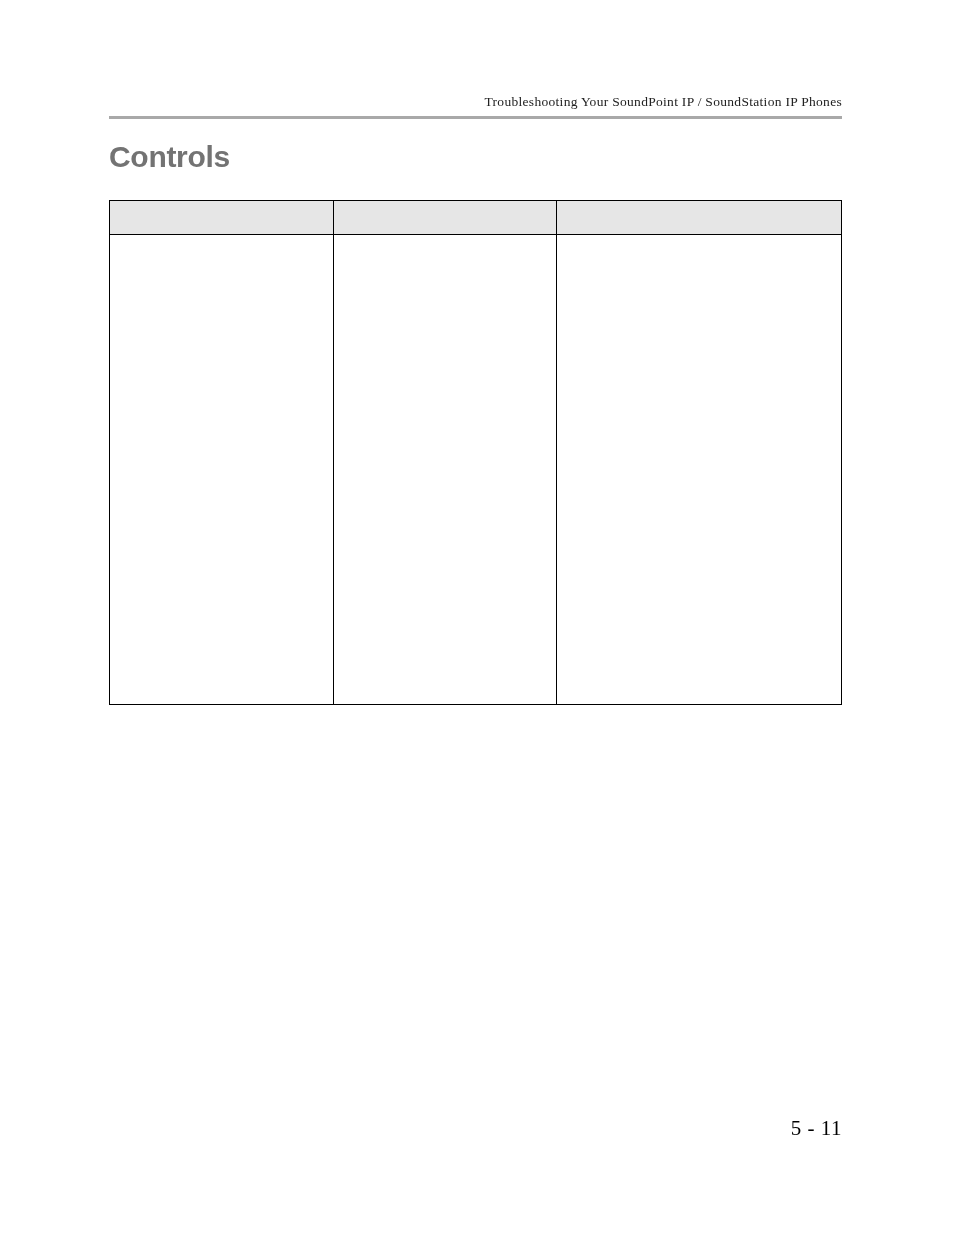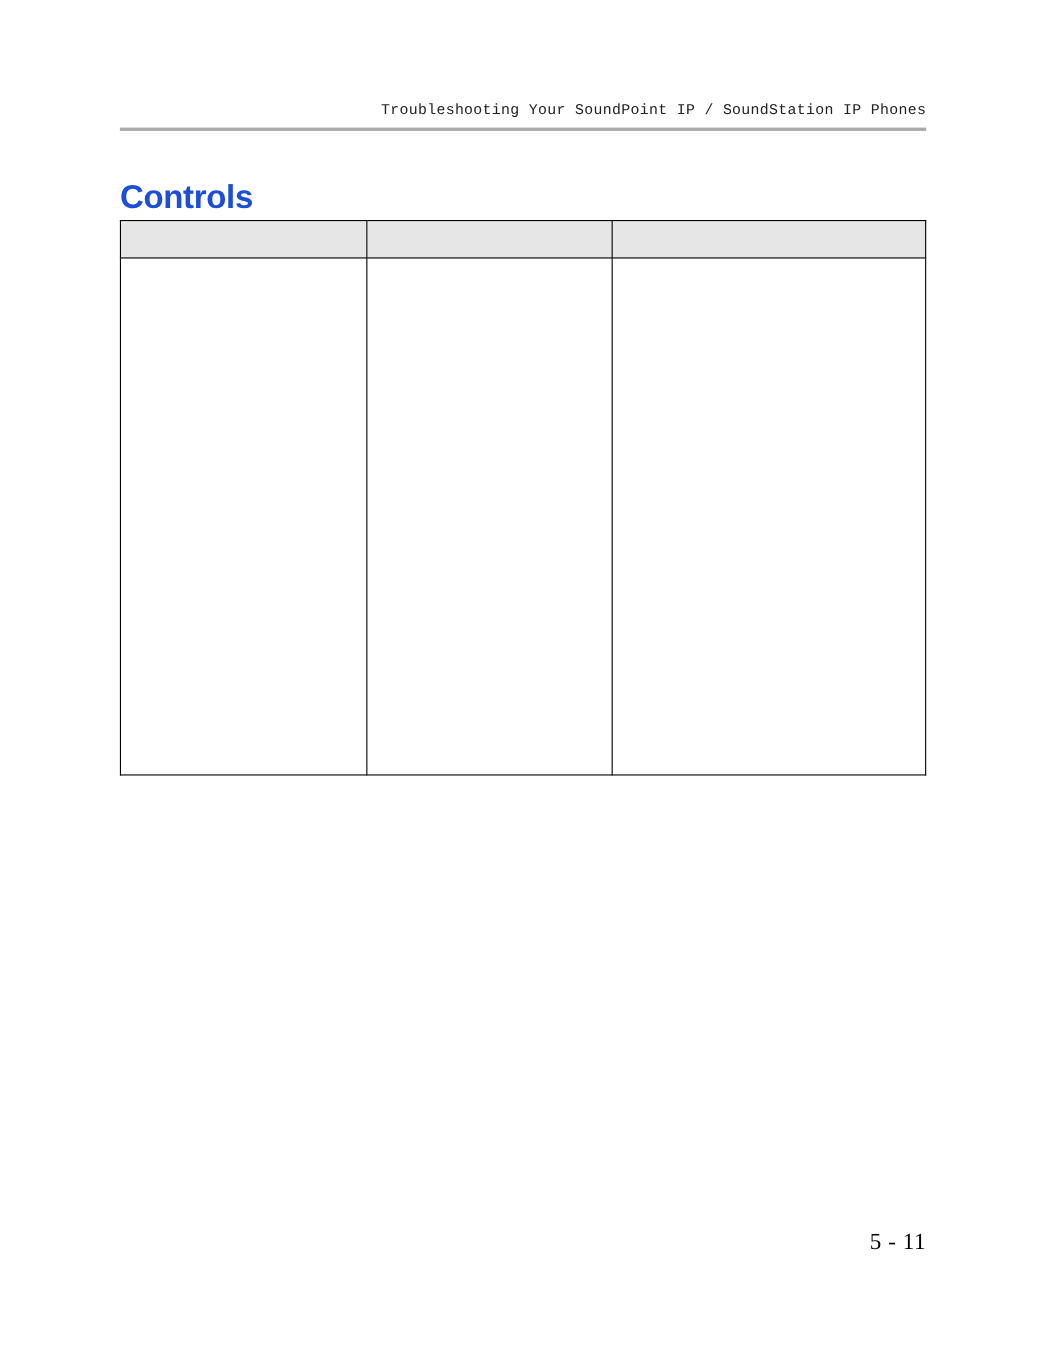--- a/index.html
+++ b/index.html
@@ -16,21 +16,21 @@
     position: absolute;
     left: 109px;
     top: 0;
     width: 733px;
     height: 100%;
   }
   .running-header {
     position: absolute;
     top: 94px;
     right: 0;
-    font-family: Liberation Mono, monospace;
+    font-family: Liberation Serif, serif;
     font-size: 13.5px;
     letter-spacing: 0.3px;
     color: #222;
     margin-left: 12px;
   }
   .rule {
     position: absolute;
     top: 116px;
     left: 0;
     right: 0;
@@ -38,22 +38,21 @@
     background: #a9a9a9;
   }
   .section-title {
     position: absolute;
     top: 140px;
     left: 0;
     font-family: Arial, Helvetica, sans-serif;
     font-weight: 700;
     font-size: 30px;
     letter-spacing: -0.3px;
-    color: #1d4ed8;
-    margin-top: 23px;
+    color: #737373;
   }
   .tbl {
     position: absolute;
     top: 200px;
     left: 0;
     width: 733px;
     border-collapse: collapse;
   }
   .tbl th, .tbl td {
     border: 1.5px solid #000;

